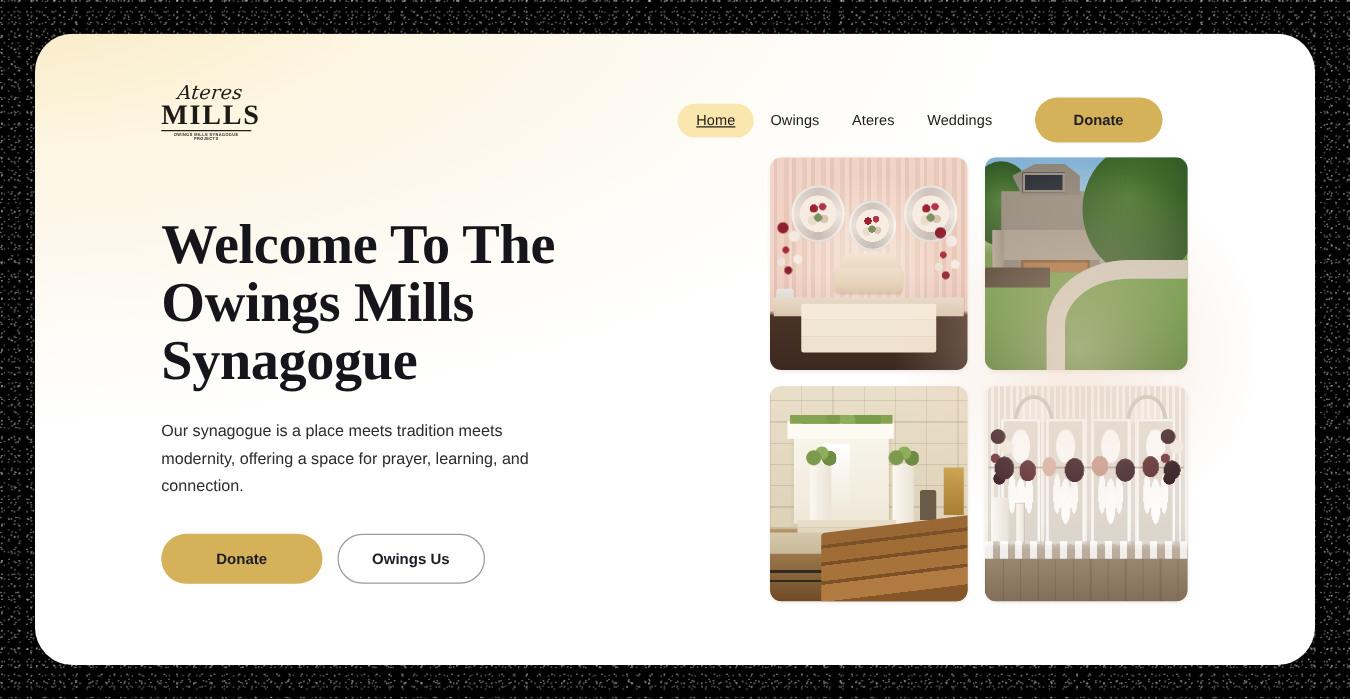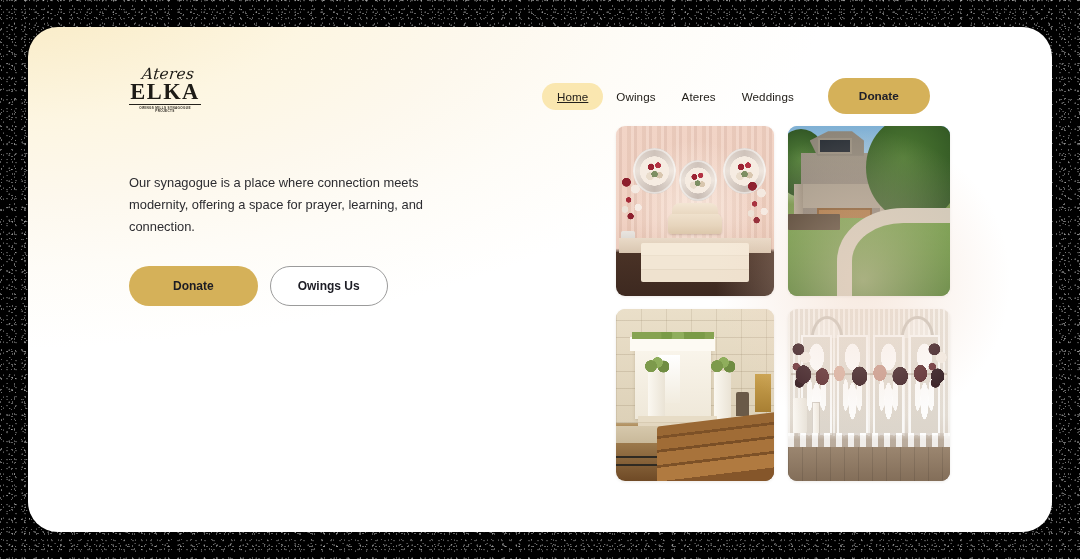--- a/index.html
+++ b/index.html
@@ -501,36 +501,37 @@
 
 <div id="frame">
   <div id="frame-noise"></div>
 
   <div id="page">
 
     <div id="header">
 
       <div id="logo">
         <div id="logo-script">Ateres</div>
-        <div id="logo-word">ELKA</div>
+        <div id="logo-word">MILLS</div>
         <div id="logo-rule"></div>
         <div id="logo-sub">OWINGS MILLS SYNAGOGUE PROJECTS</div>
       </div>
 
       <nav id="nav">
         <span class="nav-link active">Home</span>
         <span class="nav-link">Owings</span>
         <span class="nav-link">Ateres</span>
         <span class="nav-link">Weddings</span>
         <button id="donate-nav">Donate</button>
       </nav>
     </div>
 
     <div id="hero">
-      <p id="hero-sub">Our synagogue is a place where connection meets modernity, offering a space for prayer, learning, and connection.</p>
+      <h1 id="hero-title">Welcome To The Owings Mills Synagogue</h1>
+      <p id="hero-sub">Our synagogue is a place meets tradition meets modernity, offering a space for prayer, learning, and connection.</p>
       <div id="cta-row">
         <button class="btn" id="btn-donate">Donate</button>
         <button class="btn" id="btn-contact">Owings Us</button>
       </div>
     </div>
 
     <div id="grid">
 
       <div class="tile t1">
         <div class="drape"></div>

